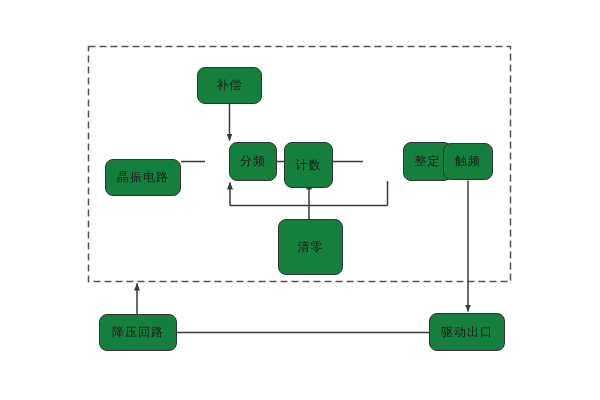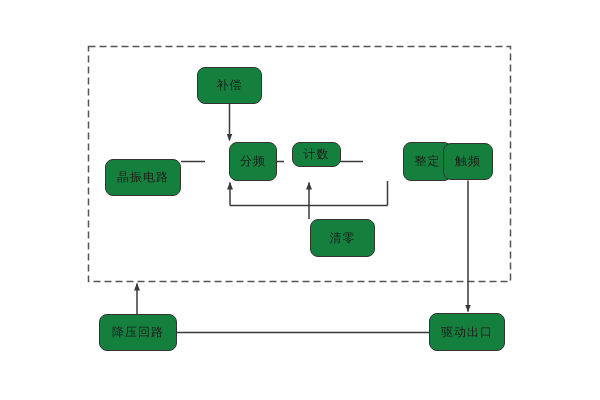--- a/index.html
+++ b/index.html
@@ -29,24 +29,24 @@
   .node-label {
     font-size: 12px;
     color: #1c1c1c;
     letter-spacing: 1px;
     white-space: nowrap;
   }
   
   .n-comp  { left: 197px; top:  67px; width: 65px; height: 37px; }
   .n-osc   { left: 105px; top: 143px; width: 76px; height: 37px; margin-top: 16px; }
   .n-div   { left: 205px; top: 142px; width: 48px; height: 39px; margin-left: 24px; }
-  .n-count { left: 292px; top: 142px; width: 49px; height: 25px; }
+  .n-count { left: 284px; top: 142px; width: 49px; height: 46px; }
   .n-set   { left: 363px; top: 142px; width: 49px; height: 39px; margin-left: 40px; }
   .n-trig  { left: 443px; top: 143px; width: 50px; height: 37px; text-align: center; }
-  .n-clear { left: 278px; top: 219px; width: 65px; height: 38px; margin-left: 32px; }
+  .n-clear { left: 278px; top: 219px; width: 65px; height: 56px; }
   .n-buck  { left:  99px; top: 314px; width: 78px; height: 37px; }
   .n-drive { left: 429px; top: 313px; width: 76px; height: 38px; }
 </style>
 </head>
 <body>
 
 <div class="canvas">
 
   <svg class="wires" width="600" height="400" viewBox="0 0 600 400" xmlns="http://www.w3.org/2000/svg">
     <defs>

